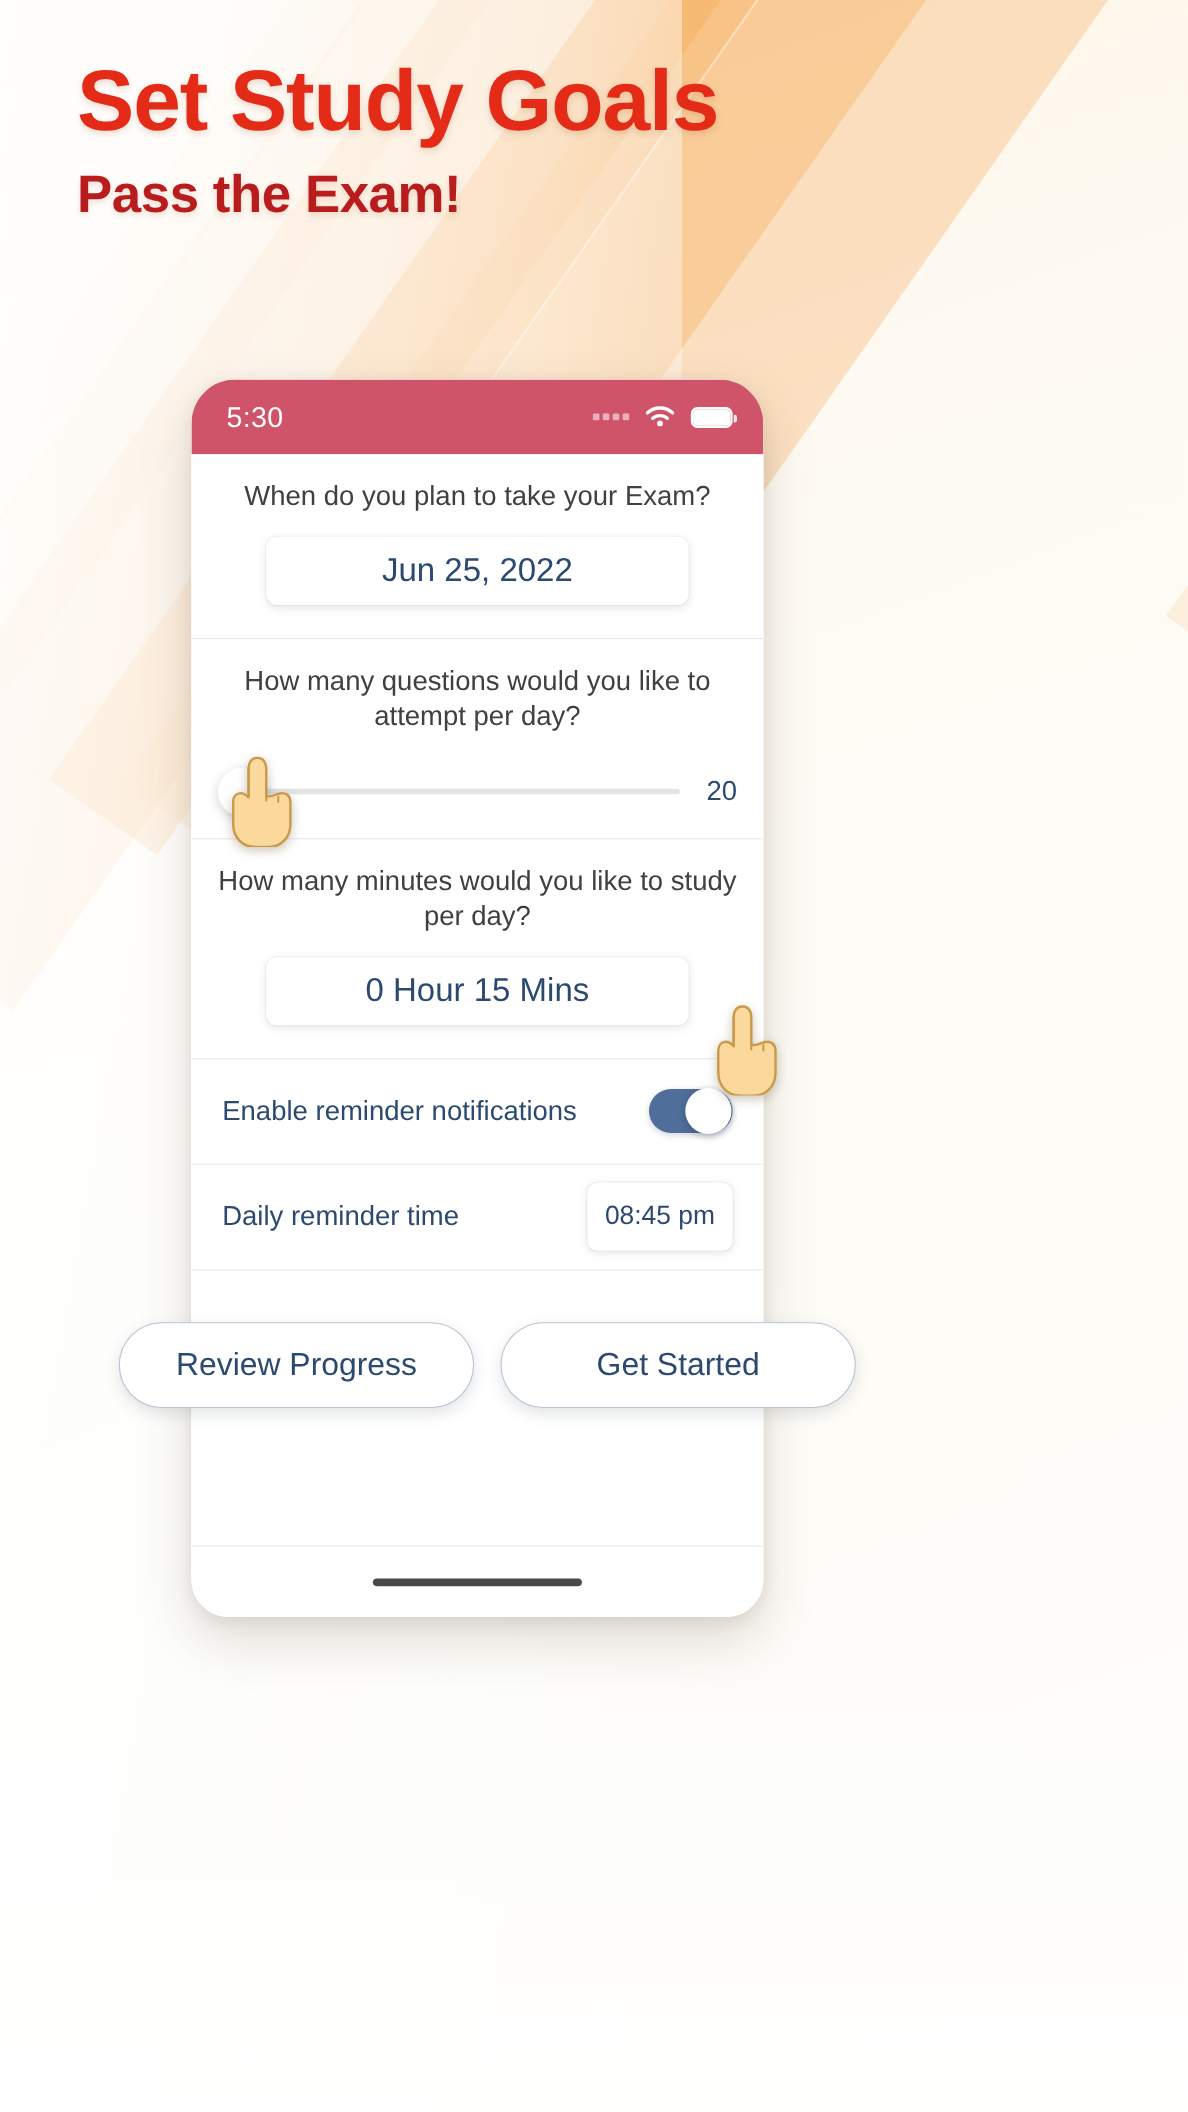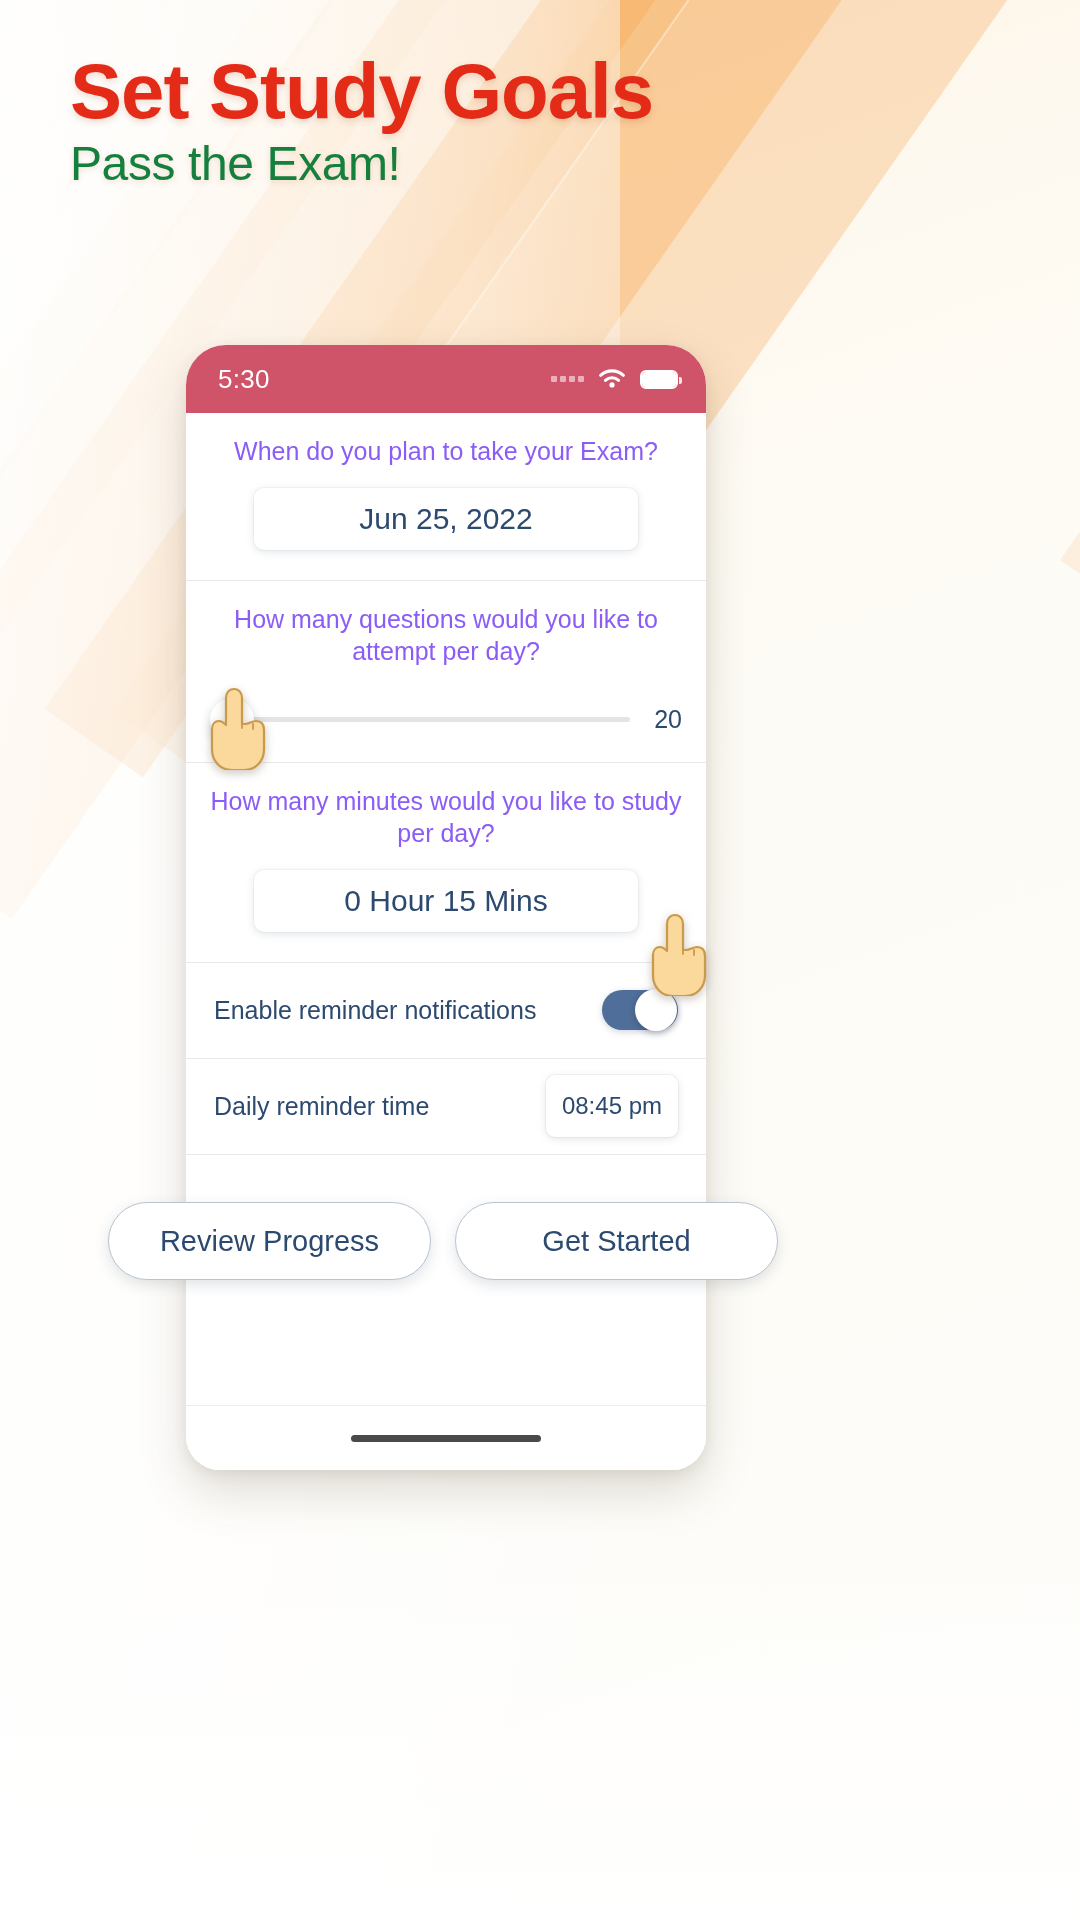--- a/index.html
+++ b/index.html
@@ -65,32 +65,32 @@
     font-size: 78px;
     font-weight: bold;
     color: #e32b18;
     letter-spacing: -1px;
     line-height: 1.02;
     text-shadow: 0 3px 7px rgba(160,60,20,0.18);
     white-space: nowrap;
   }
   #headline-sub {
     font-size: 48px;
-    font-weight: normal;
-    color: #15803d;
+    font-weight: bold;
+    color: #b91c1c;
     letter-spacing: -0.4px;
-    margin-top: 4px;
+    margin-top: 18px;
     text-shadow: 0 2px 6px rgba(160,60,20,0.16);
     white-space: nowrap;
   }
 
   
   #phone {
     position: absolute;
-    left: 186px;
+    left: 174px;
     top: 345px;
     width: 520px;
     height: 1125px;
     background: #ffffff;
     border-radius: 40px 40px 34px 34px;
     box-shadow: 0 22px 48px rgba(90,70,50,0.18), 0 4px 14px rgba(90,70,50,0.10);
     z-index: 6;
   }
   #phone-screen {
     position: absolute;
@@ -203,21 +203,21 @@
     display: flex;
     flex-direction: column;
     overflow: hidden;
   }
   .section {
     border-bottom: 1px solid #e9e9ec;
     padding: 22px 24px 26px;
     box-sizing: border-box;
   }
   .q-label {
-    color: #8b5cf6;
+    color: #404040;
     font-size: 25px;
     text-align: center;
     line-height: 1.3;
   }
   .field-box {
     margin: 20px auto 4px;
     width: 384px;
     height: 62px;
     background: #fff;
     border-radius: 10px;

